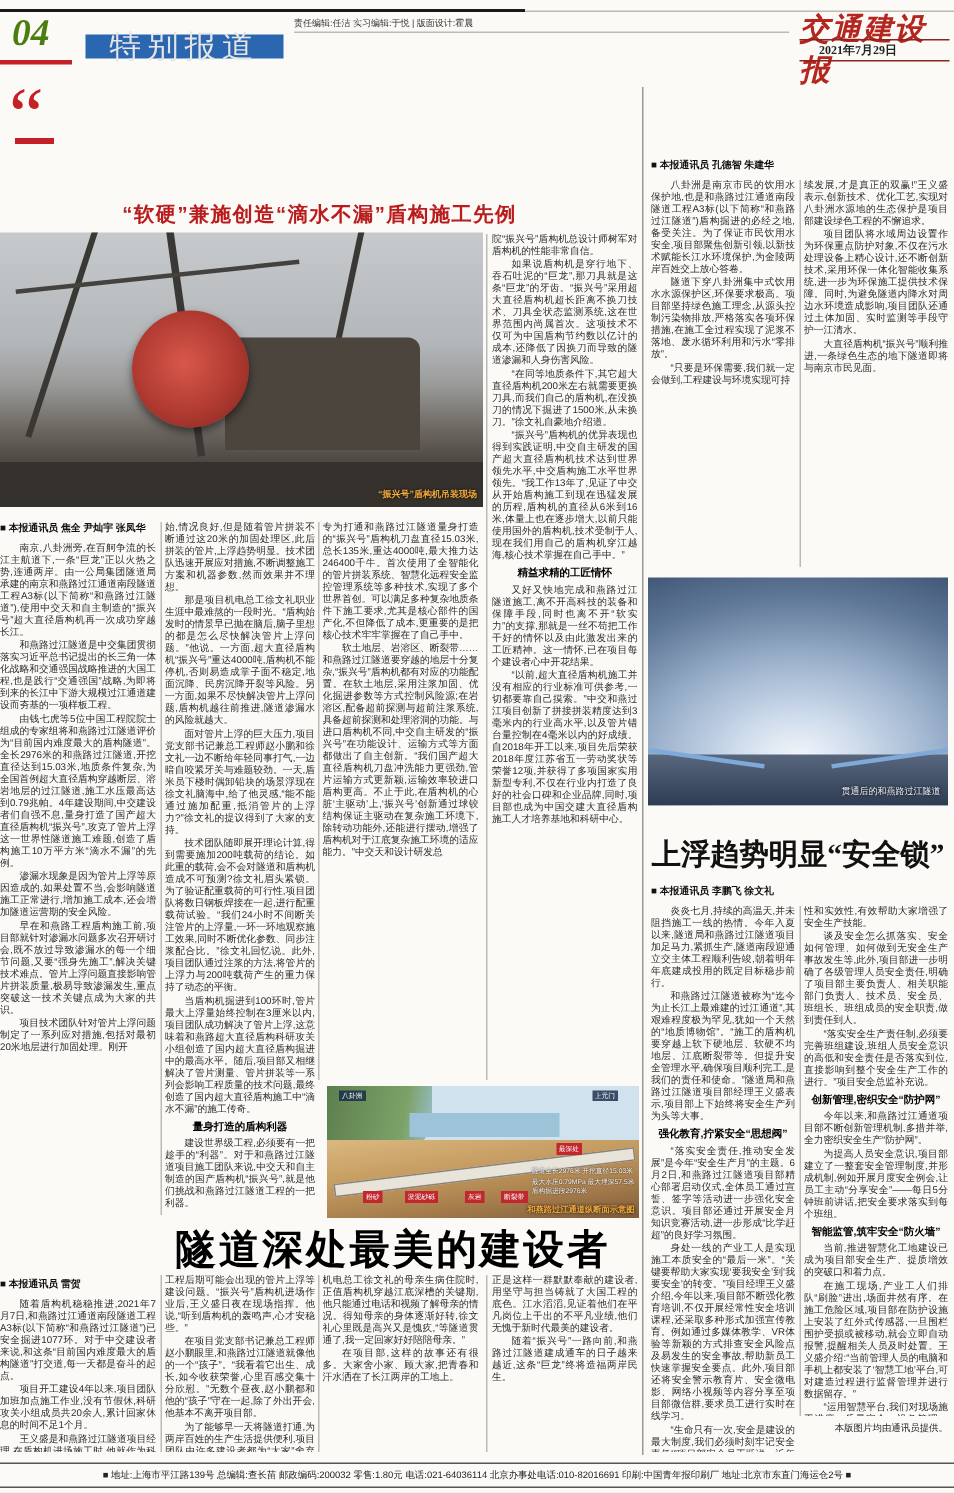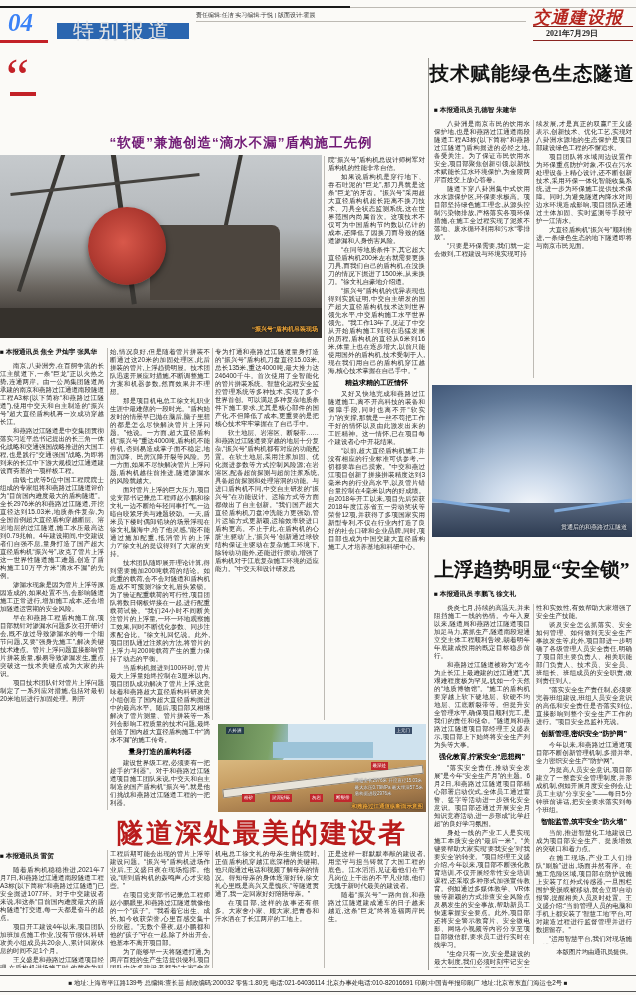--- a/index.html
+++ b/index.html
@@ -4,34 +4,34 @@
 <style>
   html,body{margin:0;padding:0;background:#e8e6e1;}
   #page{position:relative;width:636px;height:995px;margin:0 auto;background:#fbfaf7;overflow:hidden;
         font-family:"Liberation Sans","DejaVu Sans",sans-serif;color:#222;}
   .abs{position:absolute;}
   .rule{position:absolute;background:#1a1a1a;}
   .hair{position:absolute;background:#bdbab4;}
   .serif{font-family:"Liberation Serif","DejaVu Serif",serif;}
 
   
-  .pagenum{left:8px;top:9px;font-size:25px;font-weight:bold;font-style:italic;color:#3b82f6;font-family:Liberation Serif, serif;}
+  .pagenum{left:8px;top:9px;font-size:25px;font-weight:bold;font-style:italic;color:#4d7c0f;font-family:Liberation Serif, serif;}
   .pagenum-bar{left:0;top:40px;width:48px;height:3px;background:#c32127;position:absolute;}
   .section-badge{left:57px;top:23px;width:132px;height:16px;background:#2b66b0;color:#e5e5e5;
                  display:flex;align-items:center;justify-content:center;font-size:21px;font-weight:normal;letter-spacing:4px;}
   .editors{left:196px;top:11px;font-size:6px;color:#333;}
-  .masthead{left:533px;top:6px;font-size:17px;font-weight:bold;font-style:italic;color:#b5261f;letter-spacing:1px;}
+  .masthead{left:533px;top:6px;font-size:20px;font-weight:bold;font-style:italic;color:#b5261f;letter-spacing:1px;}
   .masthead-date{left:546px;top:28px;font-size:8px;font-weight:bold;color:#222;}
 
   
   .qmark{left:6px;top:52px;font-size:52px;color:#c32127;line-height:1;}
   .qmark-bar{left:10px;top:92px;width:26px;height:4px;background:#c32127;position:absolute;}
   .intro{left:44px;top:60px;width:380px;height:46px;font-size:7.3px;line-height:11px;text-align:justify;color:#222;overflow:hidden;}
   .main-headline{left:0;top:100px;width:426px;text-align:center;font-size:35px;font-weight:bold;letter-spacing:3px;color:#111;}
-  .main-subheadline{left:0;top:134px;width:426px;text-align:center;font-size:13.5px;font-weight:bold;color:#701a75;letter-spacing:1px;margin-left:28px;}
+  .main-subheadline{left:0;top:134px;width:426px;text-align:center;font-size:13.5px;font-weight:bold;color:#b91c1c;letter-spacing:1px;}
 
   
   .photo-main{left:0;top:155px;width:322px;height:183px;overflow:hidden;
     background:linear-gradient(#c6cacd 0%,#b3b7ba 40%,#9b9c9a 55%,#6b6660 72%,#413c37 88%,#2e2a26 100%);}
   .photo-main .crane{position:absolute;background:#3a3834;}
   .photo-main .c1{left:40px;top:-10px;width:4px;height:150px;transform:rotate(18deg);}
   .photo-main .c2{left:120px;top:-20px;width:5px;height:170px;transform:rotate(-8deg);}
   .photo-main .c3{left:225px;top:-15px;width:4px;height:160px;transform:rotate(12deg);}
   .photo-main .boom{left:10px;top:28px;width:190px;height:3px;transform:rotate(-6deg);background:#44423e;}
   .photo-main .shield{position:absolute;left:150px;top:70px;width:130px;height:75px;background:#4c453e;border-radius:8px 8px 0 0;}
@@ -60,21 +60,21 @@
   .infographic .cap{position:absolute;right:3px;bottom:2px;font-size:5.5px;color:#f2a93b;font-weight:bold;text-shadow:0 0 2px #000;}
 
   
   .bodycol{position:absolute;font-size:6.5px;line-height:8px;text-align:justify;color:#2b2b2b;overflow:hidden;}
   .bodycol p{margin:0 0 1px 0;text-indent:13px;}
   .bodycol p.cont{text-indent:0;}
   .bodycol p.subhead{text-indent:0;text-align:center;font-weight:bold;font-size:7px;color:#000;margin:4px 0 3px;}
   .byline{position:absolute;font-size:6.6px;font-weight:bold;color:#111;}
 
   
-  .builders-headline{left:92px;top:815px;width:340px;text-align:center;font-size:27px;font-weight:bold;letter-spacing:2px;color:#b91c1c;}
+  .builders-headline{left:92px;top:815px;width:340px;text-align:center;font-size:27px;font-weight:bold;letter-spacing:2px;color:#000000;}
   .green-headline{left:428px;top:60px;width:208px;text-align:center;font-size:19.5px;font-weight:bold;letter-spacing:1px;color:#111;}
   .safety-headline{left:428px;top:556px;width:208px;text-align:center;font-size:19.5px;font-weight:bold;color:#111;}
   .credit-note{left:500px;top:948px;width:132px;font-size:6.3px;text-align:right;color:#222;}
 
   
   .footer-text{left:0;top:979px;width:636px;text-align:center;font-size:6.3px;color:#222;}
 </style>
 </head>
 <body>
 
@@ -182,21 +182,20 @@
   <div class="bodycol" style="left:328px;top:850px;width:97px;height:118px;">
       <p class="cont">正是这样一群默默奉献的建设者,用坚守与担当铸就了大国工程的底色。江水滔滔,见证着他们在平凡岗位上干出的不平凡业绩,他们无愧于新时代最美的建设者。</p>
       <p>随着“振兴号”一路向前,和燕路过江隧道建成通车的日子越来越近,这条“巨龙”终将造福两岸民生。</p>
     </div>
   <div class="hair" style="left:107px;top:850px;width:1px;height:118px;"></div>
   <div class="hair" style="left:212px;top:850px;width:1px;height:118px;"></div>
   <div class="hair" style="left:324px;top:850px;width:1px;height:118px;"></div>
 
   <div class="hair" style="left:428px;top:58px;width:1px;height:912px;background:#9a9892;"></div>
 
-  <div class="abs green-headline serif">技术赋能绿色生态隧道</div>
   <div class="abs byline" style="left:434px;top:106px;width:200px;">■ 本报通讯员 孔德智 朱建华</div>
   <div class="bodycol" style="left:434px;top:120px;width:96px;height:258px;">
       <p>八卦洲是南京市民的饮用水保护地,也是和燕路过江通道南段隧道工程A3标(以下简称“和燕路过江隧道”)盾构掘进的必经之地,备受关注。为了保证市民饮用水安全,项目部聚焦创新引领,以新技术赋能长江水环境保护,为金陵两岸百姓交上放心答卷。</p>
       <p>隧道下穿八卦洲集中式饮用水水源保护区,环保要求极高。项目部坚持绿色施工理念,从源头控制污染物排放,严格落实各项环保措施,在施工全过程实现了泥浆不落地、废水循环利用和污水“零排放”。</p>
       <p>“只要是环保需要,我们就一定会做到,工程建设与环境实现可持</p>
     </div>
   <div class="bodycol" style="left:536px;top:120px;width:96px;height:258px;">
       <p class="cont">续发展,才是真正的双赢!”王义盛表示,创新技术、优化工艺,实现对八卦洲水源地的生态保护是项目部建设绿色工程的不懈追求。</p>
       <p>项目团队将水域周边设置作为环保重点防护对象,不仅在污水处理设备上精心设计,还不断创新技术,采用环保一体化智能收集系统,进一步为环保施工提供技术保障。同时,为避免隧道内降水对周边水环境造成影响,项目团队还通过土体加固、实时监测等手段守护一江清水。</p>
       <p>大直径盾构机“振兴号”顺利推进,一条绿色生态的地下隧道即将与南京市民见面。</p>

